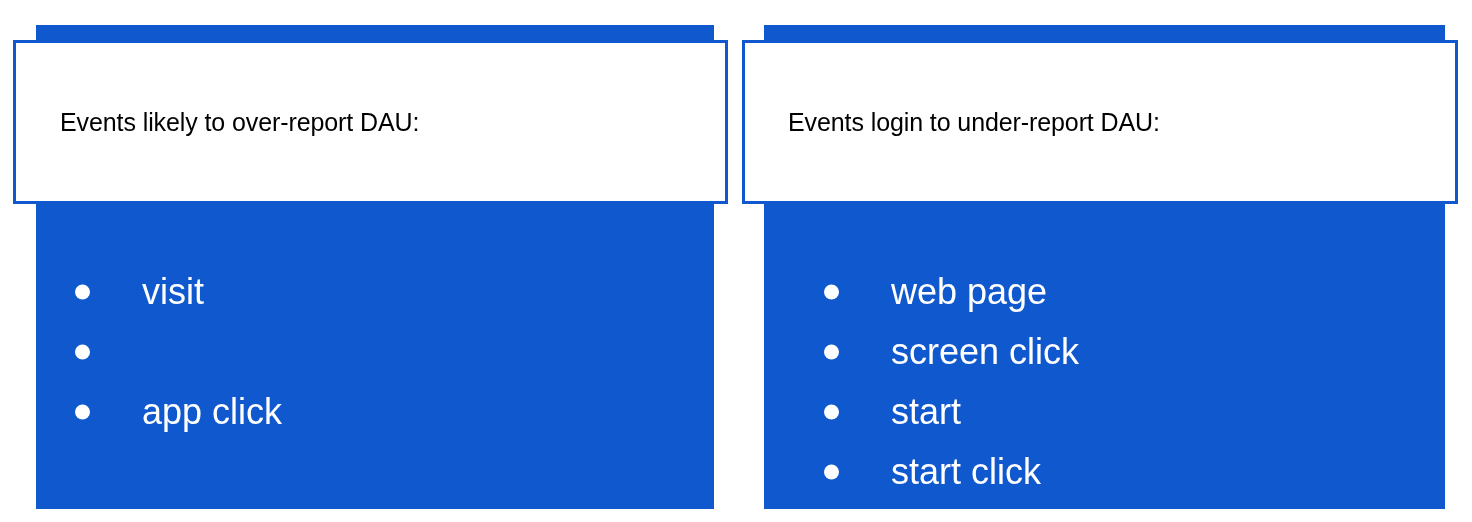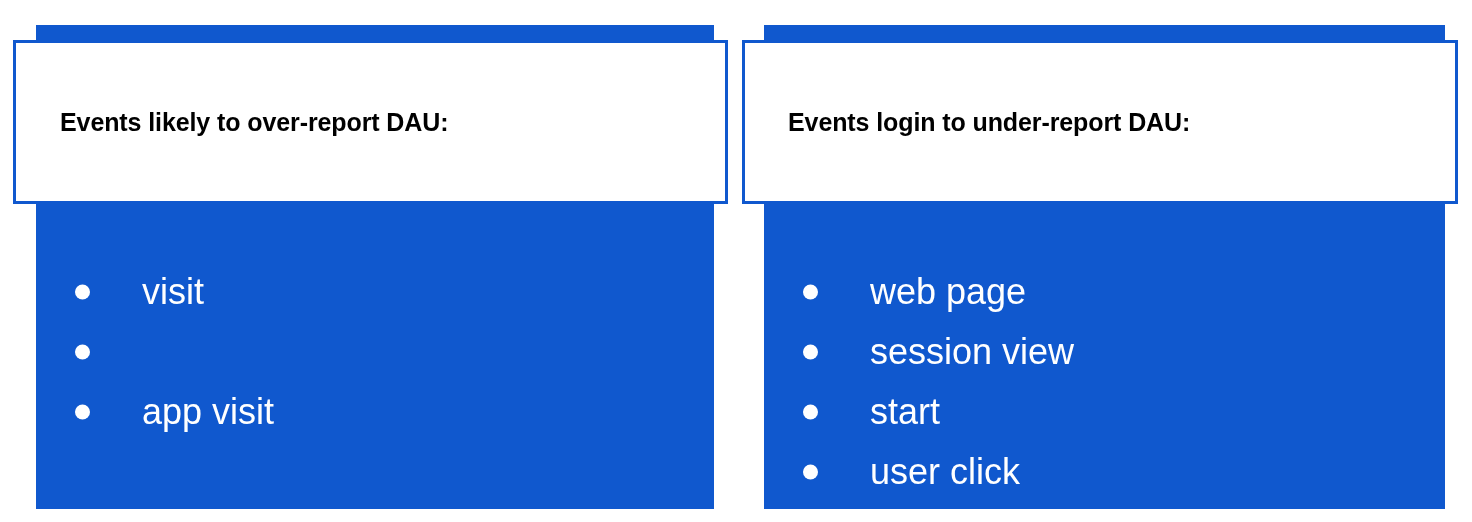--- a/index.html
+++ b/index.html
@@ -69,37 +69,37 @@
   }
   .column.right .panel-header {
     left: 14px;
     top: 40px;
     width: 716px;
     height: 164px;
   }
 
   .panel-title {
     font-size: 25px;
-    font-weight: bold;
+    font-weight: normal;
     color: #000000;
     letter-spacing: -0.1px;
     white-space: nowrap;
     margin-left: 44px;
   }
   .column.right .panel-title { margin-left: 43px; }
 
   
   .bullet-list {
     position: absolute;
     list-style: none;
     margin: 0;
     padding: 0;
   }
   .column.left  .bullet-list { left: 36px; top: 262px; width: 678px; }
-  .column.right .bullet-list { left: 36px; top: 262px; width: 681px; }
+  .column.right .bullet-list { left: 36px; top: 262px; width: 681px; padding-left: 21px; }
 
   .bullet-item {
     position: relative;
     height: 60px;
     line-height: 60px;
     color: #ffffff;
     font-size: 36px;
     font-weight: normal;
     white-space: nowrap;
     padding-left: 106px;
@@ -131,45 +131,45 @@
     <ul class="bullet-list">
       <li class="bullet-item" style="color: rgb(255, 255, 255);">
         <span class="bullet-dot" style="background: rgb(255, 255, 255);"></span>
         <span class="bullet-label">visit</span>
       </li>
       <li class="bullet-item" style="color: rgb(255, 255, 255);">
         <span class="bullet-dot" style="background: rgb(255, 255, 255);"></span>
       </li>
       <li class="bullet-item" style="color: rgb(255, 255, 255);">
         <span class="bullet-dot" style="background: rgb(255, 255, 255);"></span>
-        <span class="bullet-label">app visit</span>
+        <span class="bullet-label">app click</span>
       </li>
     </ul>
   </section>
 
   <section class="column right">
     <div class="panel-body"></div>
 
     <div class="panel-header">
       <h2 class="panel-title" style="color: rgb(0, 0, 0);">Events login to under-report DAU:</h2>
     </div>
 
     <ul class="bullet-list">
       <li class="bullet-item" style="color: rgb(255, 255, 255);">
         <span class="bullet-dot" style="background: rgb(255, 255, 255);"></span>
         <span class="bullet-label">web page</span>
       </li>
       <li class="bullet-item" style="color: rgb(255, 255, 255);">
         <span class="bullet-dot" style="background: rgb(255, 255, 255);"></span>
-        <span class="bullet-label">session view</span>
+        <span class="bullet-label">screen click</span>
       </li>
       <li class="bullet-item" style="color: rgb(255, 255, 255);">
         <span class="bullet-dot" style="background: rgb(255, 255, 255);"></span>
         <span class="bullet-label">start</span>
       </li>
       <li class="bullet-item" style="color: rgb(255, 255, 255);">
         <span class="bullet-dot" style="background: rgb(255, 255, 255);"></span>
-        <span class="bullet-label">user click</span>
+        <span class="bullet-label">start click</span>
       </li>
     </ul>
   </section>
 
 </div>
 
 </body></html>

